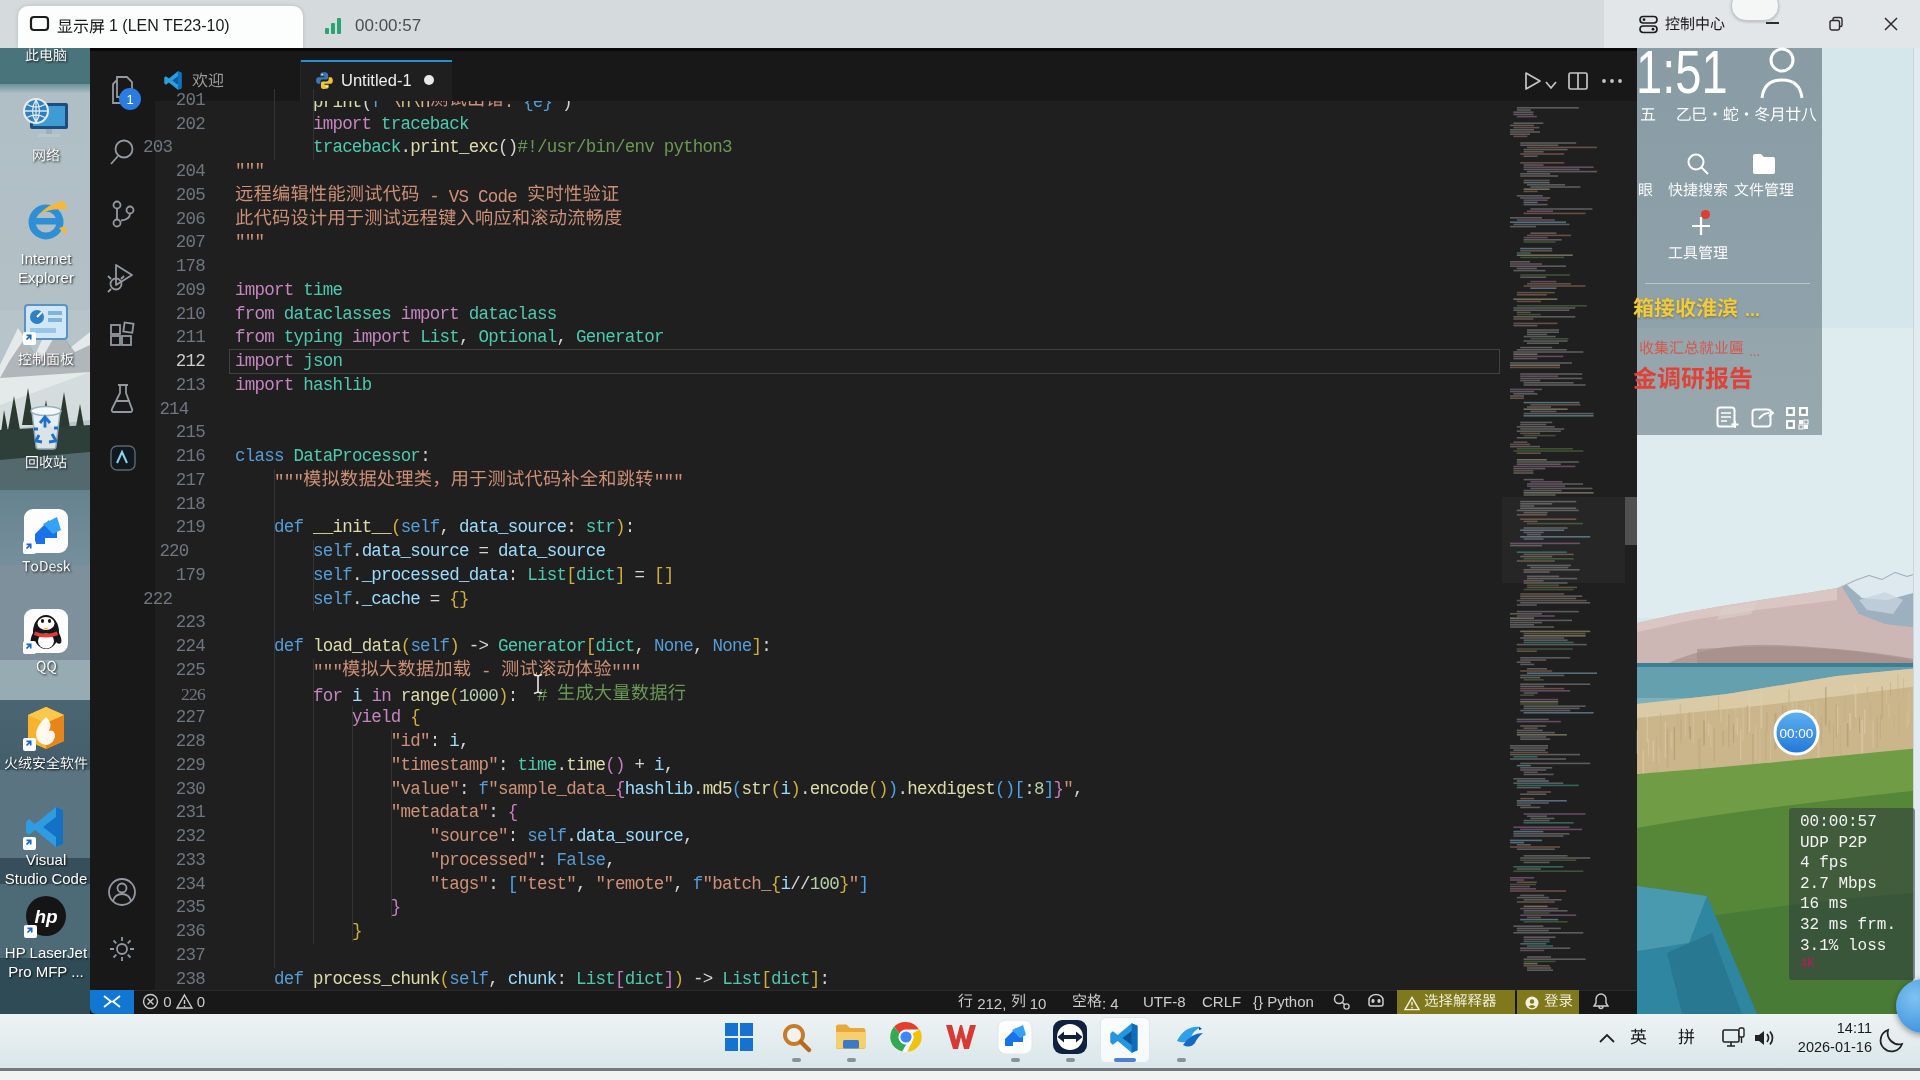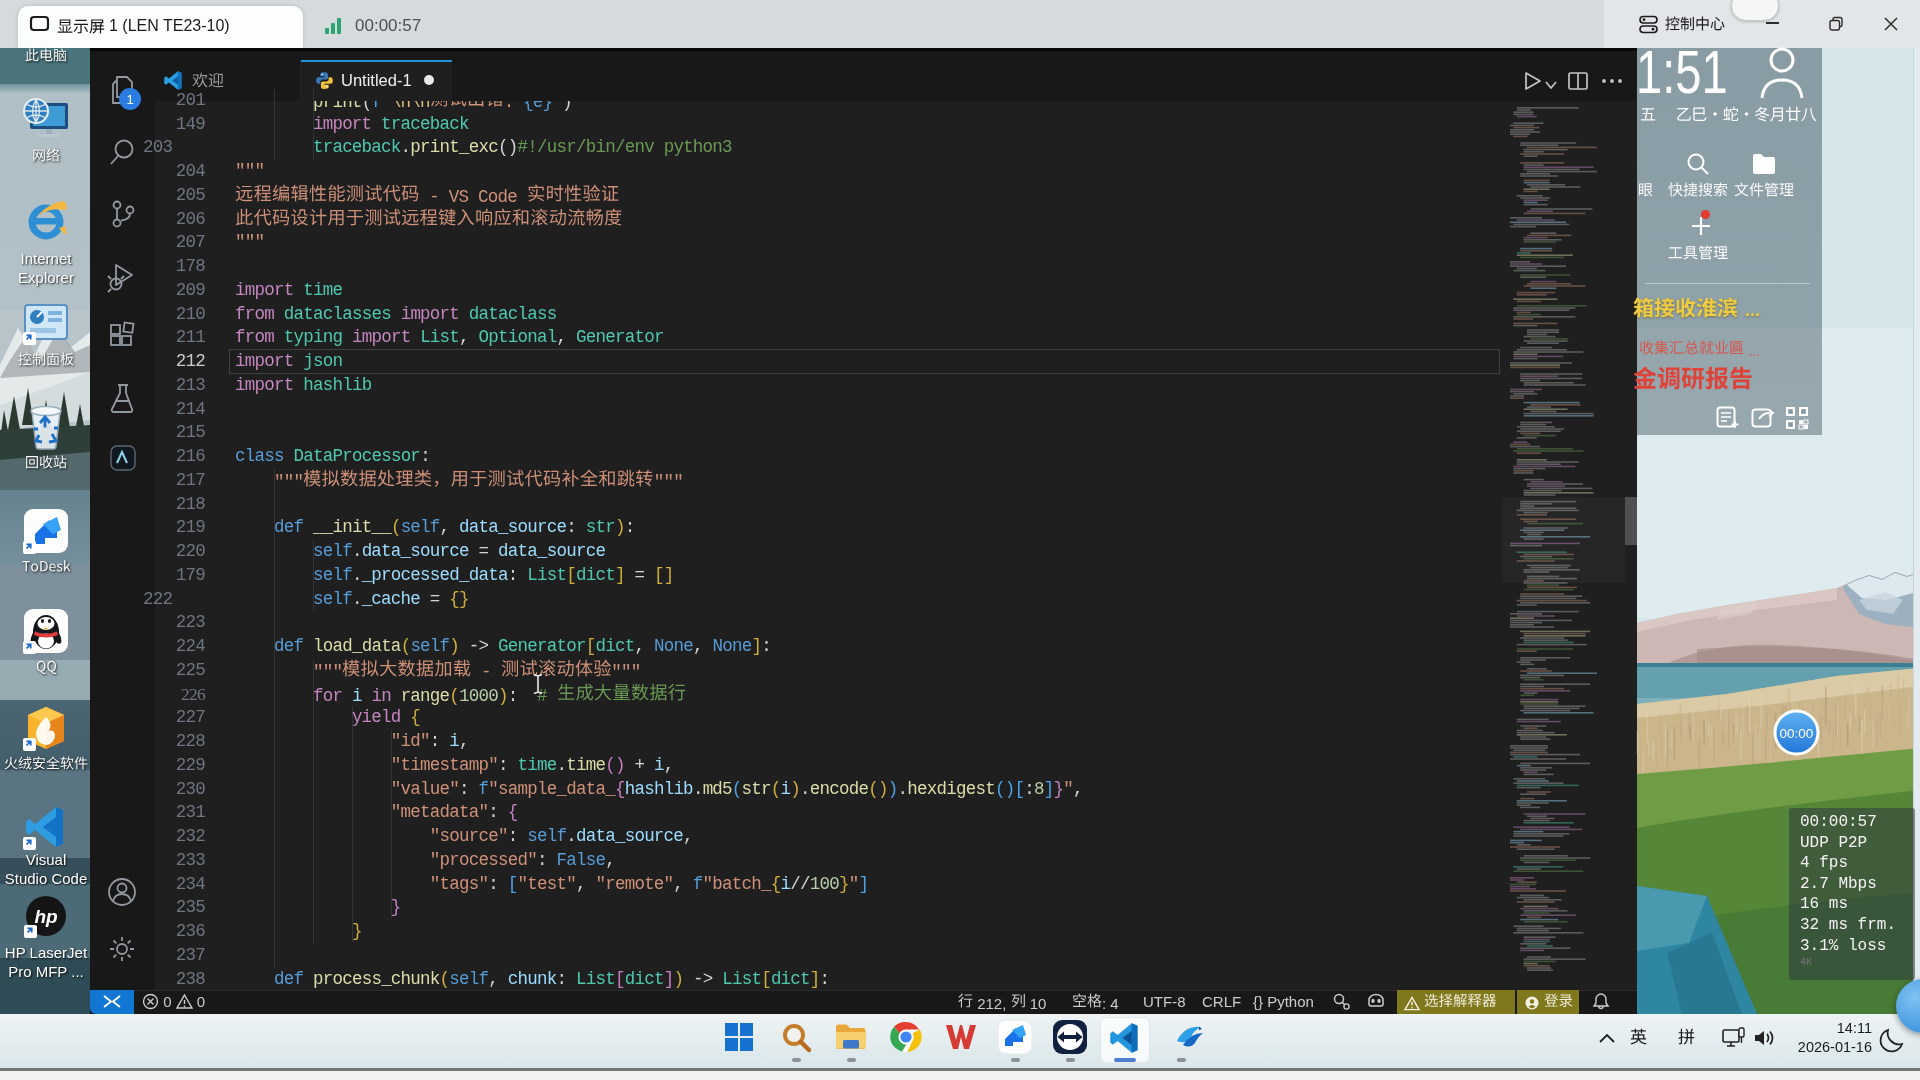--- a/index.html
+++ b/index.html
@@ -311,39 +311,39 @@
 <div style="position:absolute;left:155px;top:101px;width:1482px;height:889px;background:#1f1f1f;overflow:hidden"></div>
 <div style="position:absolute;left:229px;top:349.2px;width:1271px;height:24.75px;border:1px solid #3f4040"></div>
 <div style="position:absolute;left:273.96px;top:88.95px;width:1px;height:71.25px;background:#333436"></div>
 <div style="position:absolute;left:312.92px;top:88.95px;width:1px;height:71.25px;background:#333436"></div>
 <div style="position:absolute;left:273.96px;top:468.95px;width:1px;height:498.75px;background:#333436"></div>
 <div style="position:absolute;left:312.92px;top:540.2px;width:1px;height:71.25px;background:#333436"></div>
 <div style="position:absolute;left:312.92px;top:658.95px;width:1px;height:285px;background:#333436"></div>
 <div style="position:absolute;left:351.88px;top:706.45px;width:1px;height:235.125px;background:#333436"></div>
 <div style="position:absolute;left:390.84px;top:730.2px;width:1px;height:187.625px;background:#333436"></div>
 <div style="position:absolute;left:143px;top:88.95px;width:62px;text-align:right;font-size:17.5px;letter-spacing:-0.76px;line-height:23.75px;color:#6e7681;font-family:Liberation Mono,monospace">201</div>
-<div style="position:absolute;left:143px;top:112.7px;width:62px;text-align:right;font-size:17.5px;letter-spacing:-0.76px;line-height:23.75px;color:#6e7681;font-family:Liberation Mono,monospace">149</div>
+<div style="position:absolute;left:143px;top:112.7px;width:62px;text-align:right;font-size:17.5px;letter-spacing:-0.76px;line-height:23.75px;color:#6e7681;font-family:Liberation Mono,monospace">202</div>
 <div style="position:absolute;left:143px;top:136.45px;width:62px;text-align:left;font-size:17.5px;letter-spacing:-0.76px;line-height:23.75px;color:#6e7681;font-family:Liberation Mono,monospace">203</div>
 <div style="position:absolute;left:143px;top:160.2px;width:62px;text-align:right;font-size:17.5px;letter-spacing:-0.76px;line-height:23.75px;color:#6e7681;font-family:Liberation Mono,monospace">204</div>
 <div style="position:absolute;left:143px;top:183.95px;width:62px;text-align:right;font-size:17.5px;letter-spacing:-0.76px;line-height:23.75px;color:#6e7681;font-family:Liberation Mono,monospace">205</div>
 <div style="position:absolute;left:143px;top:207.7px;width:62px;text-align:right;font-size:17.5px;letter-spacing:-0.76px;line-height:23.75px;color:#6e7681;font-family:Liberation Mono,monospace">206</div>
 <div style="position:absolute;left:143px;top:231.45px;width:62px;text-align:right;font-size:17.5px;letter-spacing:-0.76px;line-height:23.75px;color:#6e7681;font-family:Liberation Mono,monospace">207</div>
 <div style="position:absolute;left:143px;top:255.2px;width:62px;text-align:right;font-size:17.5px;letter-spacing:-0.76px;line-height:23.75px;color:#6e7681;font-family:Liberation Mono,monospace">178</div>
 <div style="position:absolute;left:143px;top:278.95px;width:62px;text-align:right;font-size:17.5px;letter-spacing:-0.76px;line-height:23.75px;color:#6e7681;font-family:Liberation Mono,monospace">209</div>
 <div style="position:absolute;left:143px;top:302.7px;width:62px;text-align:right;font-size:17.5px;letter-spacing:-0.76px;line-height:23.75px;color:#6e7681;font-family:Liberation Mono,monospace">210</div>
 <div style="position:absolute;left:143px;top:326.45px;width:62px;text-align:right;font-size:17.5px;letter-spacing:-0.76px;line-height:23.75px;color:#6e7681;font-family:Liberation Mono,monospace">211</div>
 <div style="position:absolute;left:143px;top:350.2px;width:62px;text-align:right;font-size:17.5px;letter-spacing:-0.76px;line-height:23.75px;color:#cccccc;font-family:Liberation Mono,monospace">212</div>
 <div style="position:absolute;left:143px;top:373.95px;width:62px;text-align:right;font-size:17.5px;letter-spacing:-0.76px;line-height:23.75px;color:#6e7681;font-family:Liberation Mono,monospace">213</div>
-<div style="position:absolute;left:143px;top:397.7px;width:62px;text-align:right;font-size:17.5px;letter-spacing:-0.76px;line-height:23.75px;color:#6e7681;font-family:Liberation Mono,monospace">214</div>
+<div style="position:absolute;left:143px;top:397.7px;width:62px;text-align:center;font-size:17.5px;letter-spacing:-0.76px;line-height:23.75px;color:#6e7681;font-family:Liberation Mono,monospace">214</div>
 <div style="position:absolute;left:143px;top:421.45px;width:62px;text-align:right;font-size:17.5px;letter-spacing:-0.76px;line-height:23.75px;color:#6e7681;font-family:Liberation Mono,monospace">215</div>
 <div style="position:absolute;left:143px;top:445.2px;width:62px;text-align:right;font-size:17.5px;letter-spacing:-0.76px;line-height:23.75px;color:#6e7681;font-family:Liberation Mono,monospace">216</div>
 <div style="position:absolute;left:143px;top:468.95px;width:62px;text-align:right;font-size:17.5px;letter-spacing:-0.76px;line-height:23.75px;color:#6e7681;font-family:Liberation Mono,monospace">217</div>
 <div style="position:absolute;left:143px;top:492.7px;width:62px;text-align:right;font-size:17.5px;letter-spacing:-0.76px;line-height:23.75px;color:#6e7681;font-family:Liberation Mono,monospace">218</div>
 <div style="position:absolute;left:143px;top:516.45px;width:62px;text-align:right;font-size:17.5px;letter-spacing:-0.76px;line-height:23.75px;color:#6e7681;font-family:Liberation Mono,monospace">219</div>
-<div style="position:absolute;left:143px;top:540.2px;width:62px;text-align:right;font-size:17.5px;letter-spacing:-0.76px;line-height:23.75px;color:#6e7681;font-family:Liberation Mono,monospace">220</div>
+<div style="position:absolute;left:143px;top:540.2px;width:62px;text-align:center;font-size:17.5px;letter-spacing:-0.76px;line-height:23.75px;color:#6e7681;font-family:Liberation Mono,monospace">220</div>
 <div style="position:absolute;left:143px;top:563.95px;width:62px;text-align:right;font-size:17.5px;letter-spacing:-0.76px;line-height:23.75px;color:#6e7681;font-family:Liberation Mono,monospace">179</div>
 <div style="position:absolute;left:143px;top:587.7px;width:62px;font-size:17.5px;letter-spacing:-0.76px;line-height:23.75px;color:#6e7681;font-family:Liberation Mono,monospace">222</div>
 <div style="position:absolute;left:143px;top:611.45px;width:62px;text-align:right;font-size:17.5px;letter-spacing:-0.76px;line-height:23.75px;color:#6e7681;font-family:Liberation Mono,monospace">223</div>
 <div style="position:absolute;left:143px;top:635.2px;width:62px;text-align:right;font-size:17.5px;letter-spacing:-0.76px;line-height:23.75px;color:#6e7681;font-family:Liberation Mono,monospace">224</div>
 <div style="position:absolute;left:143px;top:658.95px;width:62px;text-align:right;font-size:17.5px;letter-spacing:-0.76px;line-height:23.75px;color:#6e7681;font-family:Liberation Mono,monospace">225</div>
 <div style="position:absolute;left:143px;top:682.7px;width:62px;text-align:right;font-size:17.5px;letter-spacing:-0.76px;line-height:23.75px;color:#6e7681;font-family:Liberation Serif, serif">226</div>
 <div style="position:absolute;left:143px;top:706.45px;width:62px;text-align:right;font-size:17.5px;letter-spacing:-0.76px;line-height:23.75px;color:#6e7681;font-family:Liberation Mono,monospace">227</div>
 <div style="position:absolute;left:143px;top:730.2px;width:62px;text-align:right;font-size:17.5px;letter-spacing:-0.76px;line-height:23.75px;color:#6e7681;font-family:Liberation Mono,monospace">228</div>
 <div style="position:absolute;left:143px;top:753.95px;width:62px;text-align:right;font-size:17.5px;letter-spacing:-0.76px;line-height:23.75px;color:#6e7681;font-family:Liberation Mono,monospace">229</div>
 <div style="position:absolute;left:143px;top:777.7px;width:62px;text-align:right;font-size:17.5px;letter-spacing:-0.76px;line-height:23.75px;color:#6e7681;font-family:Liberation Mono,monospace">230</div>
@@ -1111,21 +1111,21 @@
       <text x="23.5" y="29" text-anchor="middle" font-size="13.5" fill="#fff" font-family="Liberation Sans">00:00</text>
     </svg></div>
 <div style="position:absolute;left:1789px;top:808px;width:126px;height:172px;background:rgba(47,57,62,.55);border-radius:3px"></div>
 <div style="position:absolute;left:1800px;top:813px;font-size:16px;color:#f2f2f2;font-family:Liberation Mono,monospace">00:00:57</div>
 <div style="position:absolute;left:1800px;top:833.6px;font-size:16px;color:#f2f2f2;font-family:Liberation Mono,monospace">UDP P2P</div>
 <div style="position:absolute;left:1800px;top:854.2px;font-size:16px;color:#f2f2f2;font-family:Liberation Mono,monospace">4 fps</div>
 <div style="position:absolute;left:1800px;top:874.8px;font-size:16px;color:#f2f2f2;font-family:Liberation Mono,monospace">2.7 Mbps</div>
 <div style="position:absolute;left:1800px;top:895.4px;font-size:16px;color:#f2f2f2;font-family:Liberation Mono,monospace">16 ms</div>
 <div style="position:absolute;left:1800px;top:916px;font-size:16px;color:#f2f2f2;font-family:Liberation Mono,monospace">32 ms frm.</div>
 <div style="position:absolute;left:1800px;top:936.6px;font-size:16px;color:#f2f2f2;font-family:Liberation Mono,monospace">3.1% loss</div>
-<div style="position:absolute;left:1800px;top:957.2px;font-size:10px;color:#737373;font-family:Liberation Mono,monospace">4K</div>
+<div style="position:absolute;left:1800px;top:957.2px;font-size:12px;color:#be185d;font-family:Liberation Mono,monospace">4K</div>
 <div style="position:absolute;left:1896px;top:979px;width:54px;height:54px;border-radius:50%;background:radial-gradient(circle at 35% 35%,#7ec3f2,#2b82d9);box-shadow:0 2px 6px rgba(0,0,0,.4);z-index:99"></div>
 <div style="position:absolute;left:0px;top:1014px;width:1920px;height:54px;background:linear-gradient(#eef3f4,#d9e6ea)"></div>
 <div style="position:absolute;left:0px;top:1068px;width:1920px;height:3px;background:#74787a"></div>
 <div style="position:absolute;left:0px;top:1071px;width:1920px;height:9px;background:#f1f2f2"></div>
 <div style="position:absolute;left:1100px;top:1017px;width:50px;height:46px;background:rgba(255,255,255,.75);border:1px solid #e0e7ea;border-radius:6px"></div>
 <div style="position:absolute;left:724px;top:1022px"><svg width="30" height="30" viewBox="0 0 30 30">
       <g fill="#1573cf">
         <rect x="1" y="1" width="13" height="13"></rect>
         <rect x="16" y="1" width="13" height="13"></rect>
         <rect x="1" y="16" width="13" height="13"></rect>

